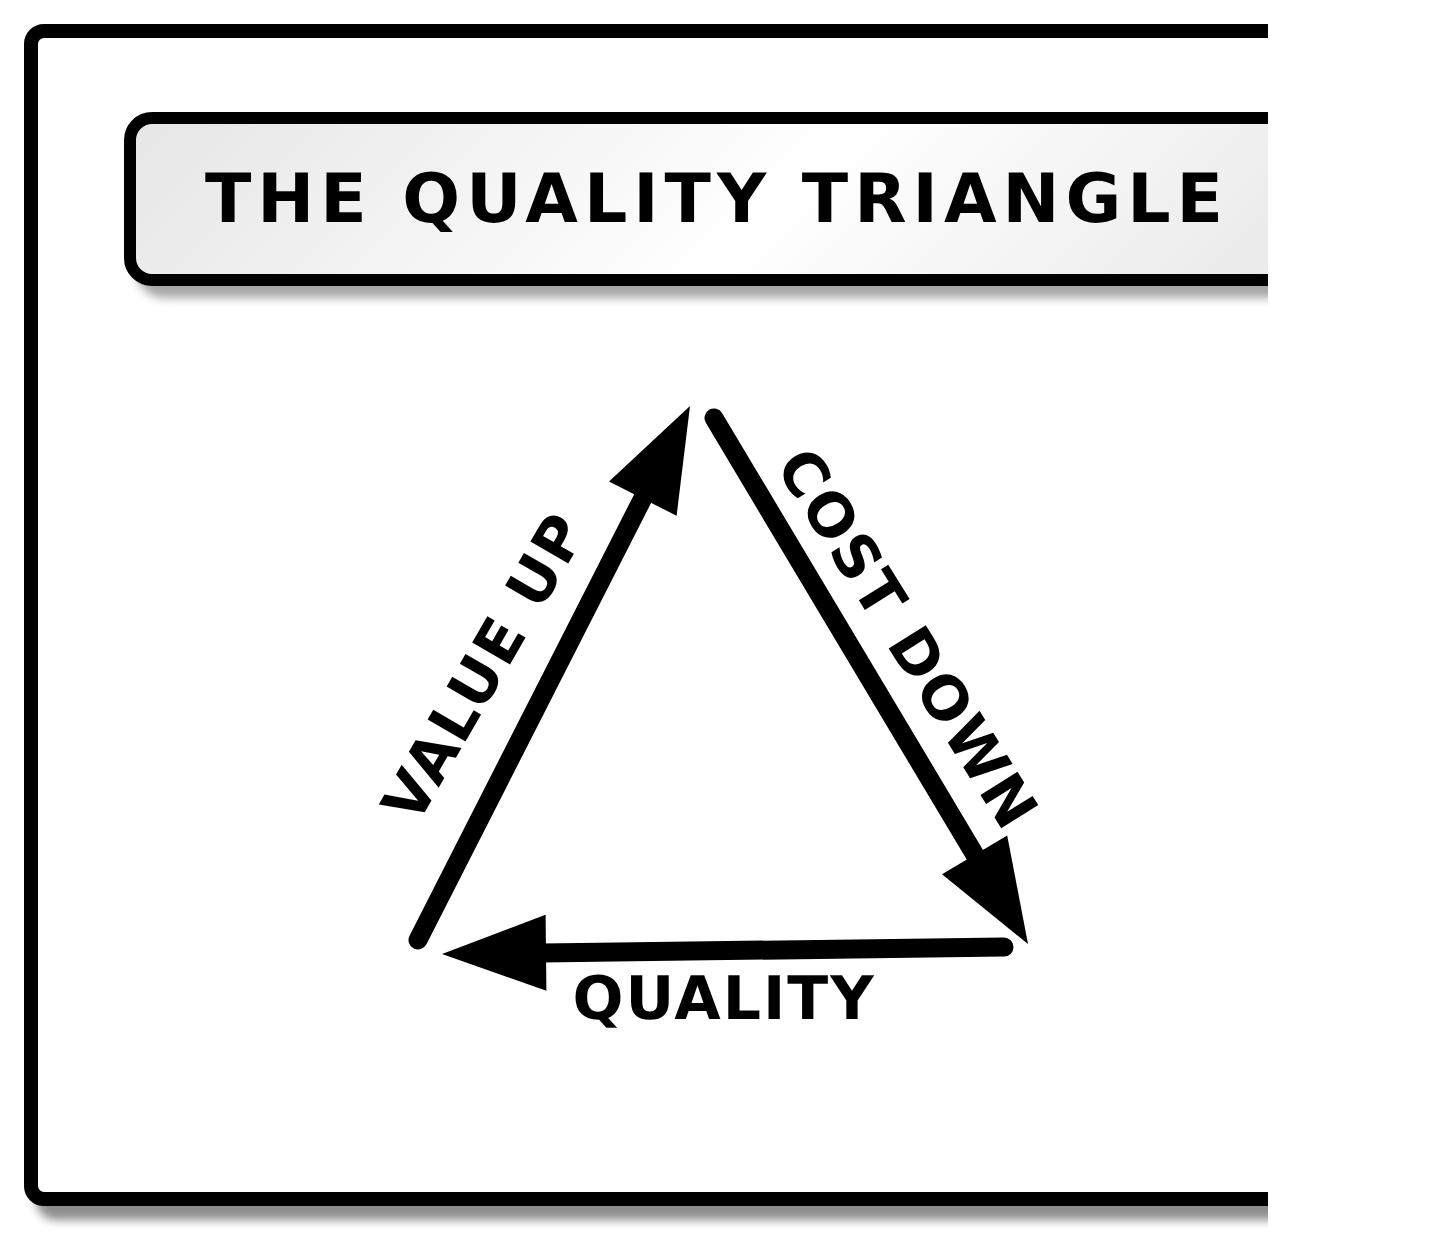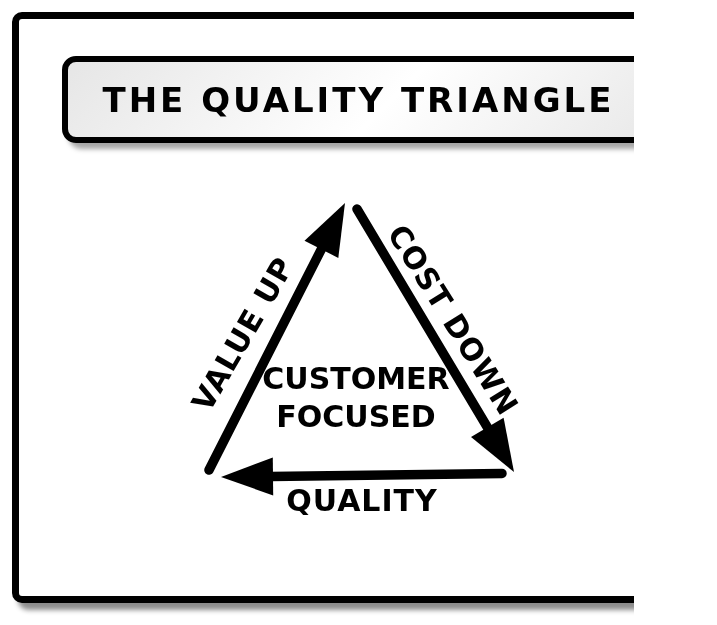--- a/index.html
+++ b/index.html
@@ -118,18 +118,14 @@
       <polygon points="221,477 272.8,457.4 273.2,495.4" fill="#000"></polygon>
     </g>
   </svg>
 
   <div class="edge-label label-value-up">VALUE UP</div>
 
   <div class="edge-label label-cost-down">COST DOWN</div>
 
   <div class="edge-label label-always">QUALITY</div>
 
-  <div class="center-label">
-    <div>CUSTOMER</div>
-    <div>FOCUSED</div>
-  </div>
 
 </div>
 
 </body></html>

